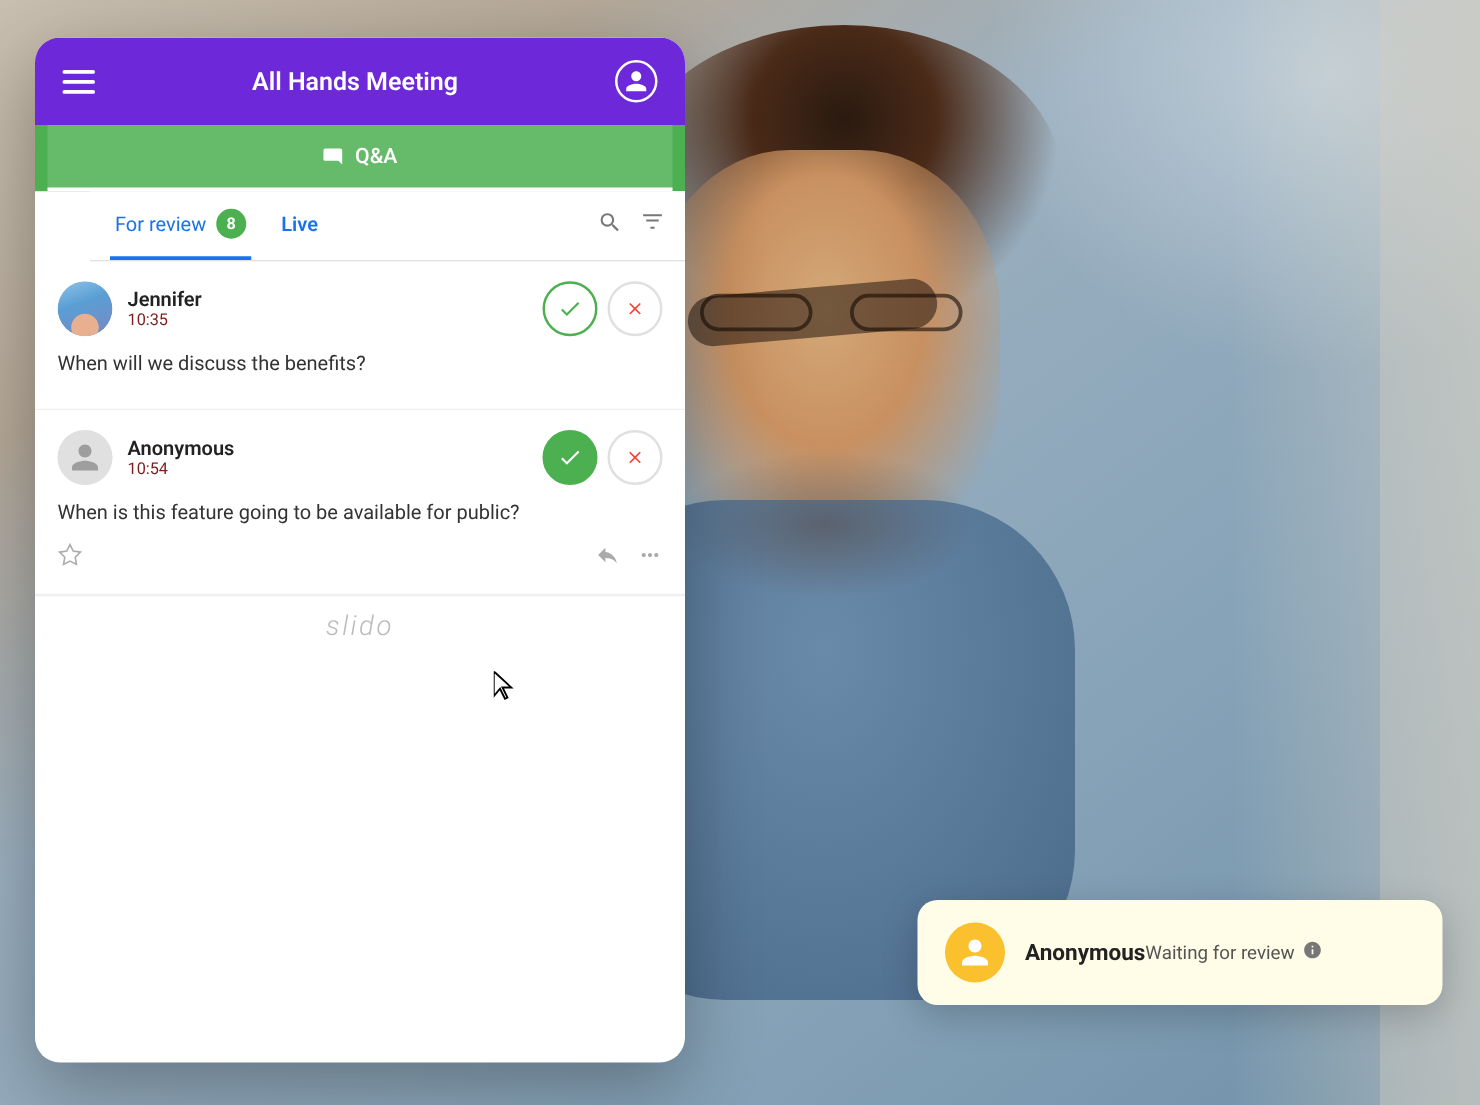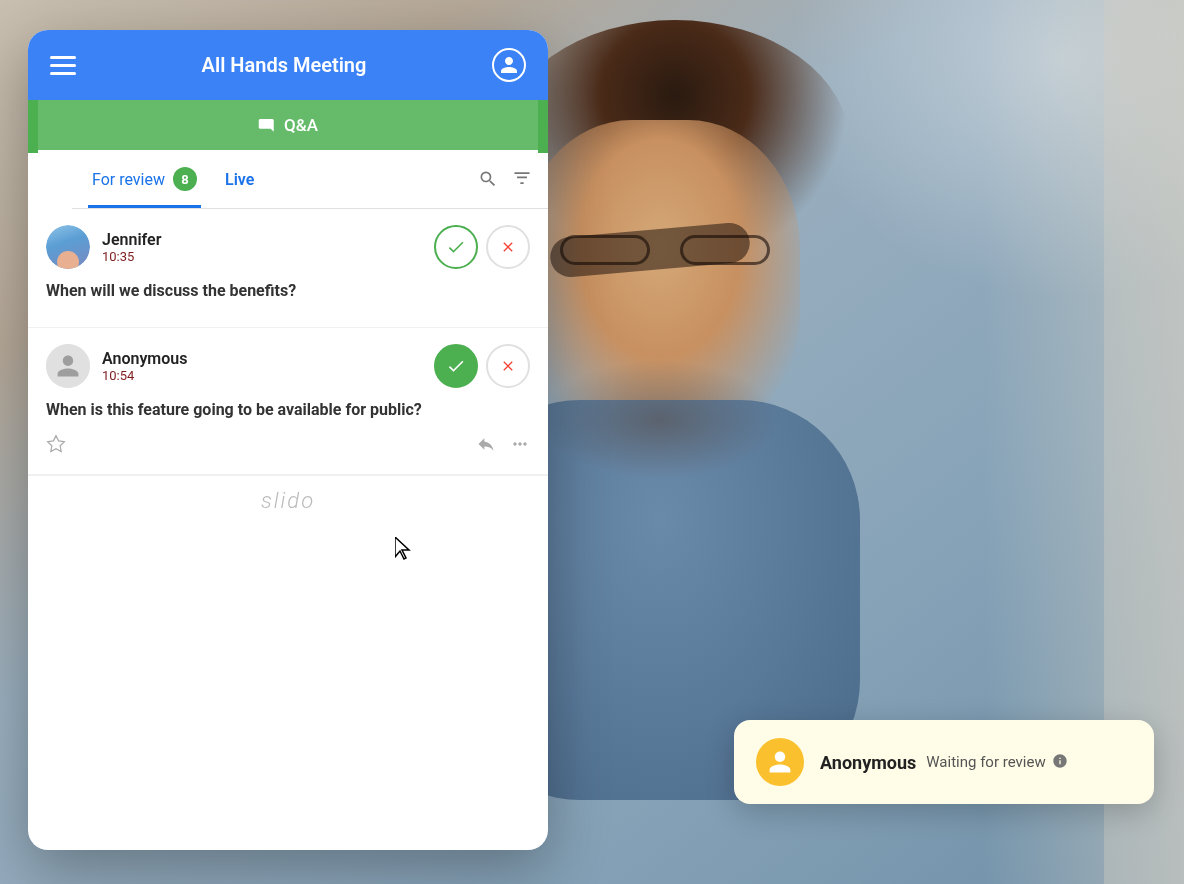--- a/index.html
+++ b/index.html
@@ -30,21 +30,21 @@
       height: 820px;
       background: #fff;
       border-radius: 20px;
       overflow: hidden;
       box-shadow: 0 20px 60px rgba(0,0,0,0.3);
       z-index: 10;
     }
 
     
     .app-header {
-      background: #3b82f6;
+      background: #6d28d9;
       padding: 18px 22px;
       display: flex;
       align-items: center;
       justify-content: space-between;
     }
 
     .hamburger-icon {
       display: flex;
       flex-direction: column;
       gap: 5px;
@@ -237,21 +237,20 @@
     .btn-circle.reject {
       border-color: #e0e0e0;
       color: #f44336;
     }
 
     .question-text {
       font-size: 16px;
       color: #333;
       line-height: 1.5;
       margin-bottom: 8px;
-      font-weight: bold;
     }
 
     .question-footer {
       display: flex;
       align-items: center;
       justify-content: space-between;
       padding-top: 4px;
     }
 
     .footer-left {
@@ -320,21 +319,20 @@
 
     .notif-name {
       font-size: 18px;
       font-weight: 700;
       color: #222;
     }
 
     .notif-status {
       font-size: 15px;
       color: #555;
-      margin-left: 10px;
     }
 
     .notif-info-icon {
       margin-left: 6px;
       color: #777;
       font-size: 14px;
     }
 
     .notif-content {
       display: flex;

